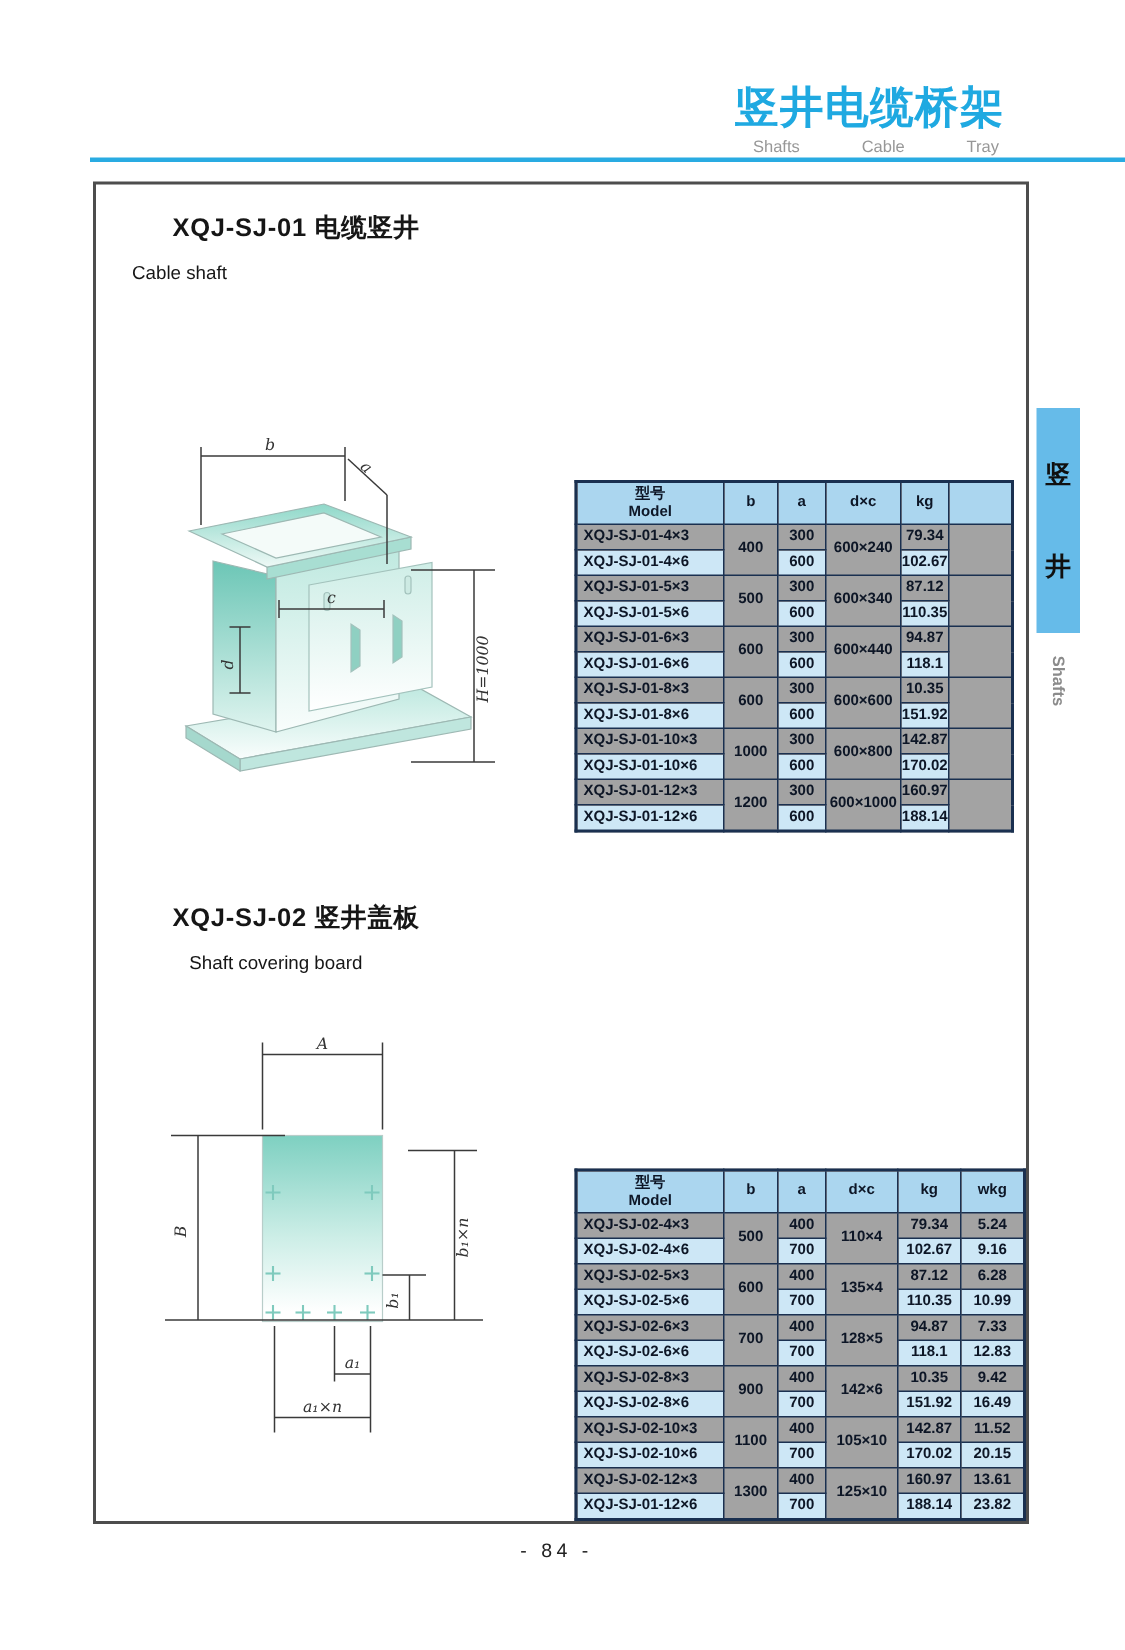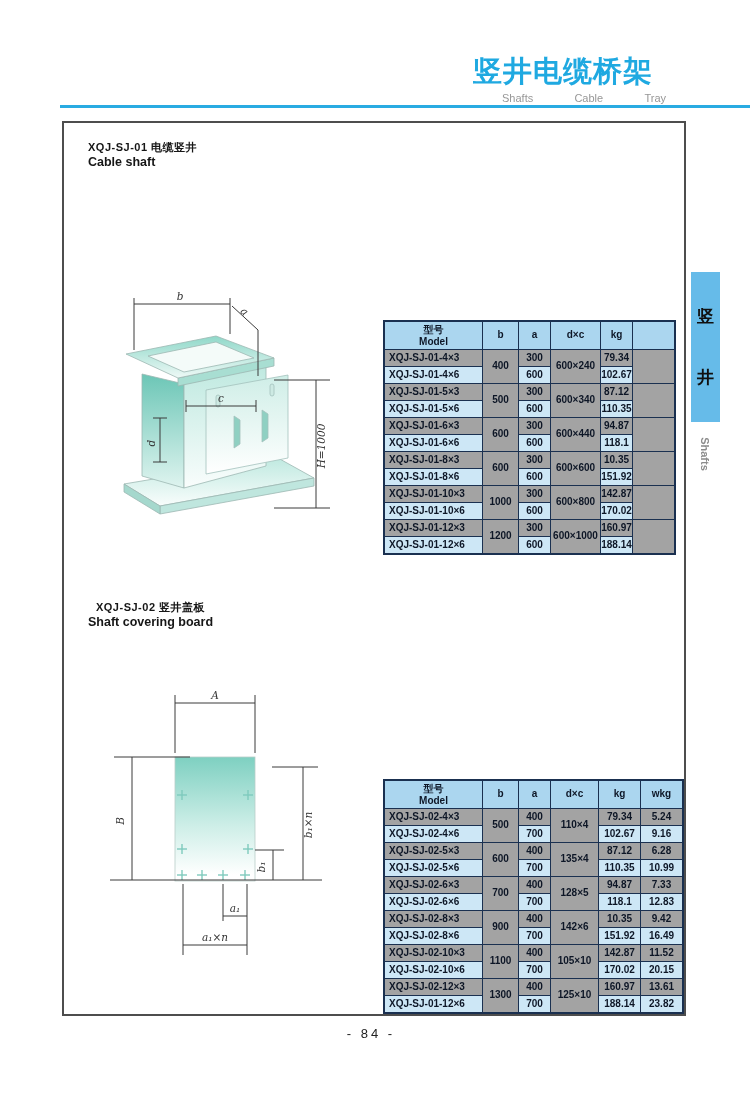--- a/index.html
+++ b/index.html
@@ -1,37 +1,37 @@
 <!DOCTYPE html>
 <html style="--accent: #1fa9e1; --rule: #29abe2; --tab-bg: #66bbe9; --frame: #4d4d4d; --table-border: #1a3050; --table-header-bg: #abd6ef; --row-shade-bg: #cde7f6; --teal: #7fd0c1;"><head>
 <meta charset="utf-8">
 <style>
   html,body{margin:0;padding:0;}
   body{width:750px;height:1100px;background:#ffffff;font-family:"Liberation Sans",sans-serif;position:relative;overflow:hidden;}
   .page{position:relative;width:750px;height:1100px;background:#fff;}
 
   
-  .hdr-title{position:absolute;top:52px;right:97px;font-size:29px;font-weight:bold;color:var(--accent,#1fa9e1);letter-spacing:1px;white-space:nowrap;}
+  .hdr-title{position:absolute;top:52px;right:80px;font-size:29px;font-weight:bold;color:var(--accent,#1fa9e1);letter-spacing:1px;white-space:nowrap;}
   .hdr-sub{position:absolute;top:92px;left:502px;width:164px;display:flex;justify-content:space-between;color:#979797;font-size:11px;}
   .hdr-rule{position:absolute;left:60px;top:105px;width:690px;height:3px;background:var(--rule,#29abe2);}
 
   
   .frame{position:absolute;left:62px;top:121px;width:624px;height:895px;border:2px solid var(--frame,#4d4d4d);box-sizing:border-box;background:transparent;}
 
   
   .tab{position:absolute;left:691px;top:272px;width:29px;height:150px;background:var(--tab-bg,#66bbe9);display:flex;flex-direction:column;align-items:center;justify-content:space-around;padding:14px 0;box-sizing:border-box;font-size:17px;font-weight:bold;color:#101010;}
   .tab-en{position:absolute;left:689px;top:422px;width:32px;height:64px;display:flex;align-items:center;justify-content:center;}
   .tab-en span{transform:rotate(90deg);font-size:11px;font-weight:bold;color:#8b8b8b;white-space:nowrap;}
 
   
   .sec-title{position:absolute;left:88px;color:#161616;}
   .sec-title.sec1{top:140px;}
   .sec-title.sec2{top:600px;text-align:center;}
-  .sec-title .cn{font-size:11px;font-weight:bold;letter-spacing:0.5px;}
-  .sec-title .en{font-size:12.5px;font-weight:bold;margin-top:0;}
+  .sec-title .cn{font-size:17px;font-weight:bold;letter-spacing:0.5px;margin-left:27px;}
+  .sec-title .en{font-size:12.5px;font-weight:normal;margin-top:12px;}
 
   
   .draw1{position:absolute;left:118px;top:278px;}
   .draw2{position:absolute;left:110px;top:683px;}
   .dimtxt text{font-family:"DejaVu Serif",serif;font-style:italic;font-size:10.5px;fill:#333;}
 
   
   table.spec{position:absolute;border-collapse:collapse;table-layout:fixed;background:#a3a3a3;border:2px solid var(--table-border,#1a3050);}
   .spec th,.spec td{border:1px solid var(--table-border,#1a3050);text-align:center;font-weight:bold;color:#0d1626;padding:0;height:16px;line-height:1.05;font-size:10px;white-space:nowrap;overflow:hidden;}
   .spec thead th{background:var(--table-header-bg,#abd6ef);height:27px;}

